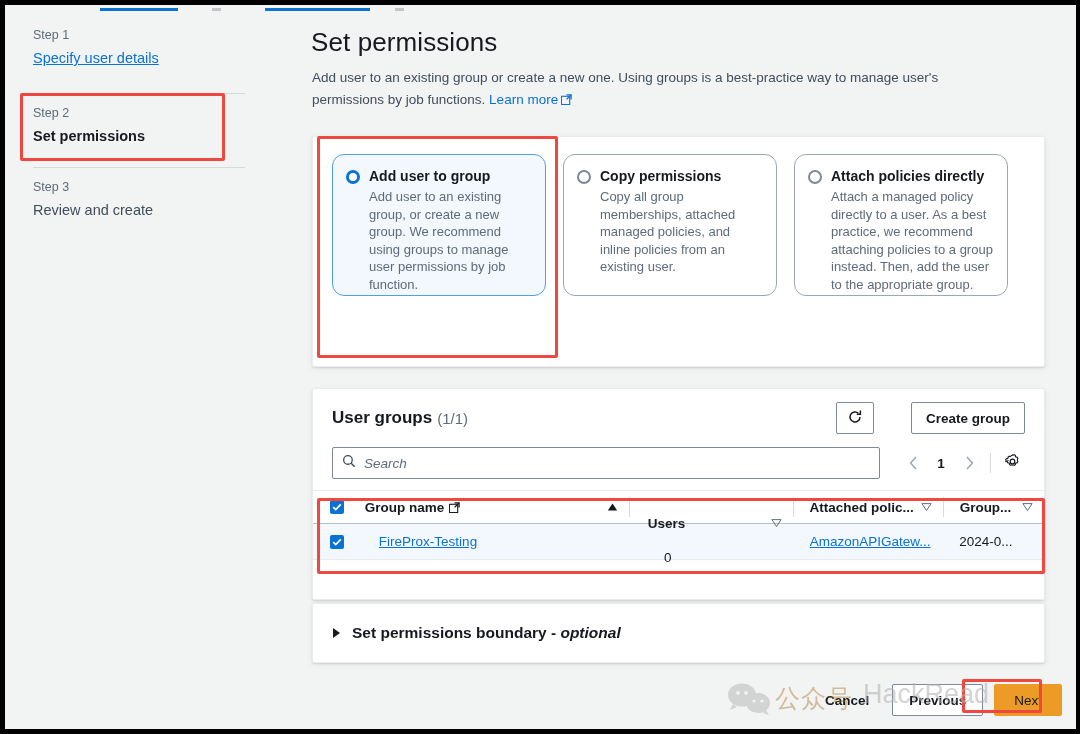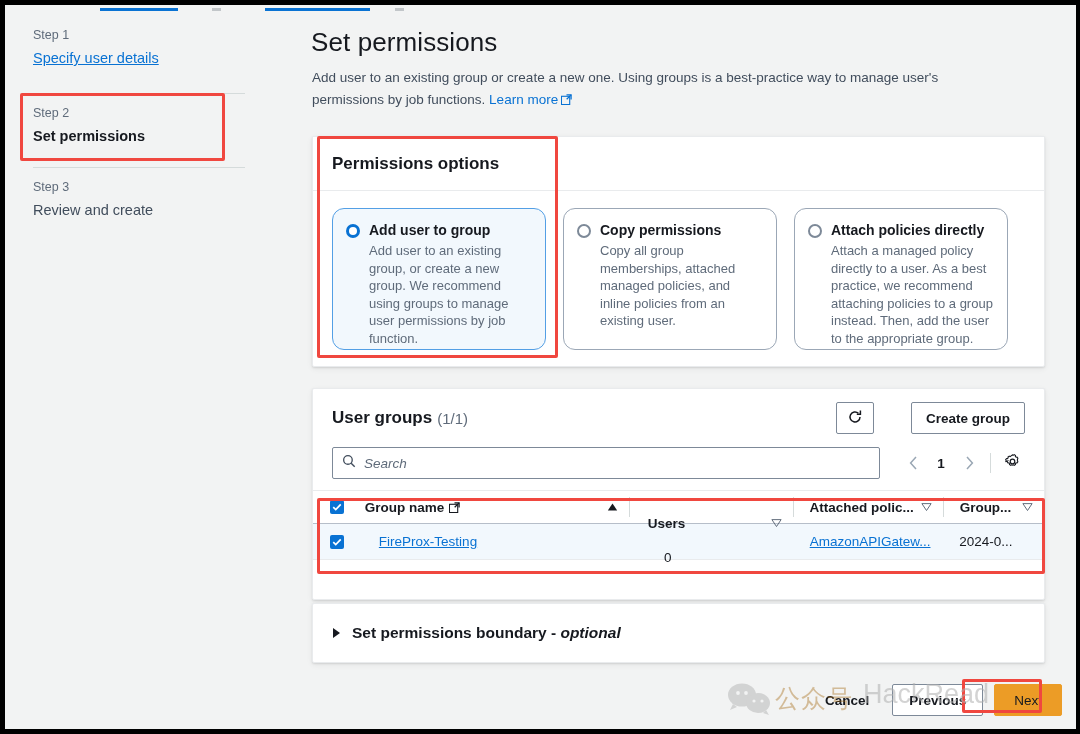--- a/index.html
+++ b/index.html
@@ -240,23 +240,20 @@
       <span>Add user to an existing group or create a new one. Using groups is a best-practice way to manage user's</span>
       <span>permissions by job functions.</span>
       <a href="#"><span>Learn more</span><span class="ext-icon"><svg width="11" height="11" viewBox="0 0 12 12">
               <rect x="0.5" y="2.5" width="9" height="9" fill="none" stroke="#0972d3" stroke-width="1.2"></rect>
               <path d="M6 1h5v5" fill="none" stroke="#0972d3" stroke-width="1.4"></path>
               <path d="M11 1L6.2 5.8" stroke="#0972d3" stroke-width="1.4"></path>
             </svg></span></a>
     </div>
 
     <div class="card" id="perm-card">
-      <div class="card-head">
-        <div class="h">Permissions options</div>
-      </div>
       <div class="tiles">
 
         <div class="tile selected">
           <div class="tile-row">
             <div class="radio on"></div>
             <div class="tile-title">Add user to group</div>
           </div>
           <div class="tile-desc">Add user to an existing group, or create a new group. We recommend using groups to manage user permissions by job function.</div>
         </div>
 

